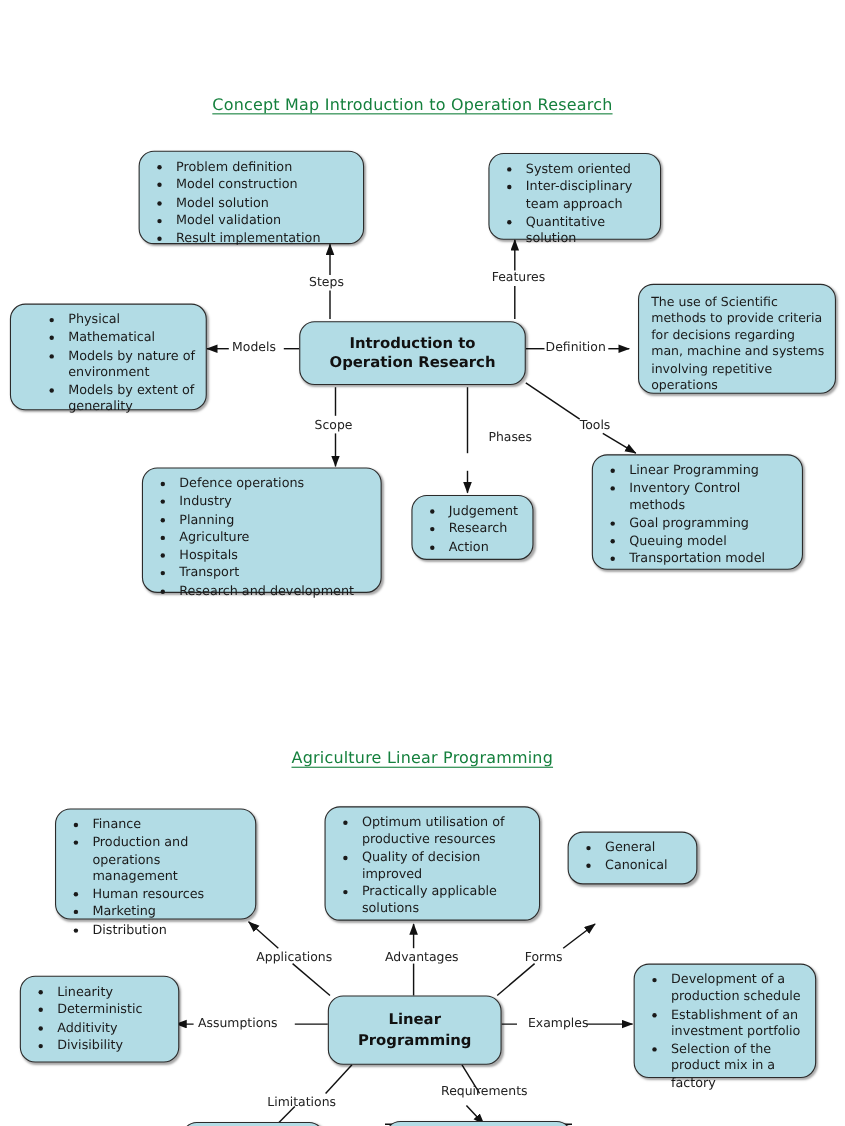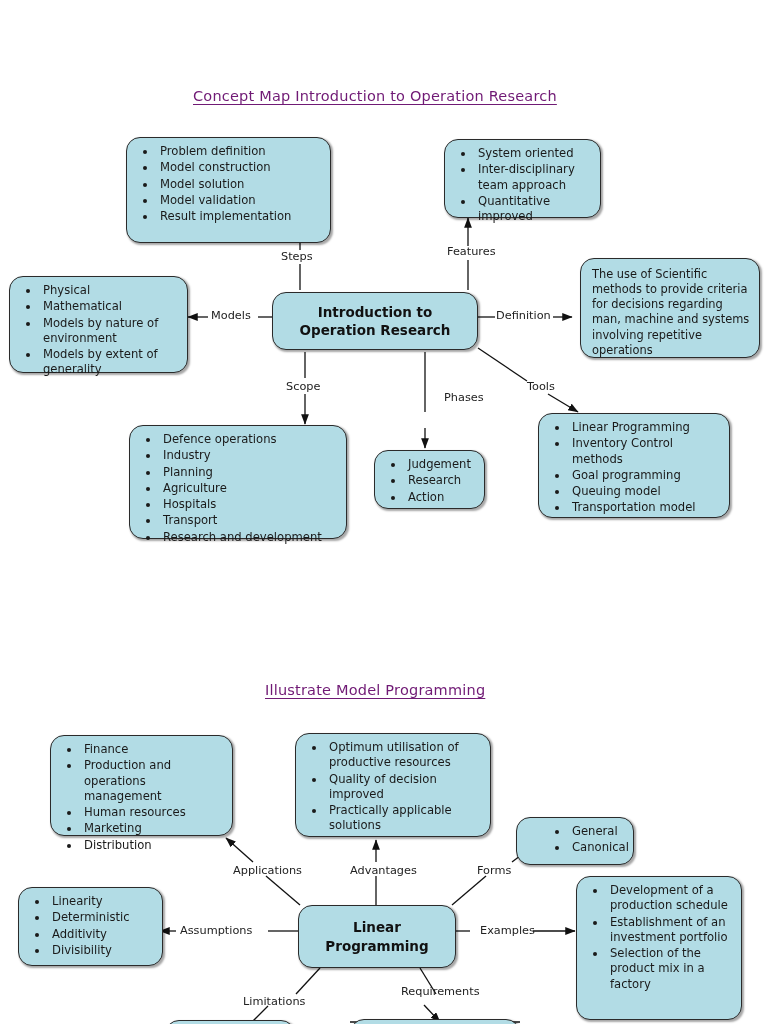--- a/index.html
+++ b/index.html
@@ -10,21 +10,21 @@
     color:#1a1a1a;
     overflow:hidden;
     position:relative;
   }
   .canvas{position:absolute;left:0;top:0;width:768px;height:1024px;}
   svg.edges{position:absolute;left:0;top:0;width:768px;height:1024px;pointer-events:none;}
 
   .title{
     position:absolute;
     font-size:14.5px;
-    color:#701a75;
+    color:#15803d;
     text-decoration:underline;
     text-underline-offset:3px;
     letter-spacing:0.2px;
     white-space:nowrap;
   }
 
   .node{
     position:absolute;
     background:#b2dce5;
     border:1.3px solid #2b2b2b;
@@ -118,39 +118,39 @@
       <path d="M268,1006 L250,1024"></path>
 
       <path d="M420,968 L436,994"></path>
       <path d="M424,1005 L440,1022" marker-end="url(#arrow)"></path>
       <path d="M350,1022 L520,1022" stroke-width="1.3"></path>
     </g>
   </svg>
 
   <div class="title" style="left:193px;top:88px;">Concept Map Introduction to Operation Research</div>
 
-  <div class="node" style="left:126px;top:137px;width:205px;height:106px;">
+  <div class="node" style="left:126px;top:137px;width:205px;height:85px;">
     <ul>
       <li>Problem definition</li>
       <li>Model construction</li>
       <li>Model solution</li>
       <li>Model validation</li>
       <li>Result implementation</li>
     </ul>
   </div>
 
   <div class="node" style="left:444px;top:139px;width:157px;height:79px;">
     <ul>
       <li>System oriented</li>
       <li>Inter-disciplinary team approach</li>
-      <li>Quantitative improved</li>
-    </ul>
-  </div>
-
-  <div class="node" style="left:9px;top:276px;width:179px;height:97px;">
+      <li>Quantitative solution</li>
+    </ul>
+  </div>
+
+  <div class="node" style="left:9px;top:276px;width:179px;height:97px;padding-left:19px;">
     <ul>
       <li>Physical</li>
       <li>Mathematical</li>
       <li>Models by nature of environment</li>
       <li>Models by extent of generality</li>
     </ul>
   </div>
 
   <div class="node center" style="left:272px;top:292px;width:206px;height:58px;">
     <div>
@@ -194,41 +194,41 @@
   </div>
 
   <div class="elabel" style="left:281px;top:250px;">Steps</div>
   <div class="elabel" style="left:447px;top:245px;">Features</div>
   <div class="elabel" style="left:211px;top:309px;">Models</div>
   <div class="elabel" style="left:496px;top:309px;">Definition</div>
   <div class="elabel" style="left:286px;top:380px;">Scope</div>
   <div class="elabel" style="left:404px;top:391px;margin-left:40px;">Phases</div>
   <div class="elabel" style="left:527px;top:380px;">Tools</div>
 
-  <div class="title" style="left:265px;top:682px;">Illustrate Model Programming</div>
+  <div class="title" style="left:265px;top:682px;">Agriculture Linear Programming</div>
 
   <div class="node" style="left:50px;top:735px;width:183px;height:101px;">
     <ul>
       <li>Finance</li>
       <li>Production and operations management</li>
       <li>Human resources</li>
       <li>Marketing</li>
       <li>Distribution</li>
     </ul>
   </div>
 
   <div class="node" style="left:295px;top:733px;width:196px;height:104px;">
     <ul>
       <li>Optimum utilisation of productive resources</li>
       <li>Quality of decision improved</li>
       <li>Practically applicable solutions</li>
     </ul>
   </div>
 
-  <div class="node" style="left:516px;top:817px;width:118px;height:48px;padding-left:22px;">
+  <div class="node" style="left:516px;top:756px;width:118px;height:48px;">
     <ul>
       <li>General</li>
       <li>Canonical</li>
     </ul>
   </div>
 
   <div class="node" style="left:18px;top:887px;width:145px;height:79px;">
     <ul>
       <li>Linearity</li>
       <li>Deterministic</li>
@@ -237,21 +237,21 @@
     </ul>
   </div>
 
   <div class="node center" style="left:298px;top:905px;width:158px;height:63px;">
     <div>
       <div>Linear</div>
       <div>Programming</div>
     </div>
   </div>
 
-  <div class="node" style="left:576px;top:876px;width:166px;height:144px;">
+  <div class="node" style="left:576px;top:876px;width:166px;height:104px;">
     <ul>
       <li>Development of a production schedule</li>
       <li>Establishment of an investment portfolio</li>
       <li>Selection of the product mix in a factory</li>
     </ul>
   </div>
 
   <div class="node" style="left:350px;top:1019px;width:170px;height:40px;"></div>
   <div class="node" style="left:165px;top:1020px;width:130px;height:40px;"></div>
 

